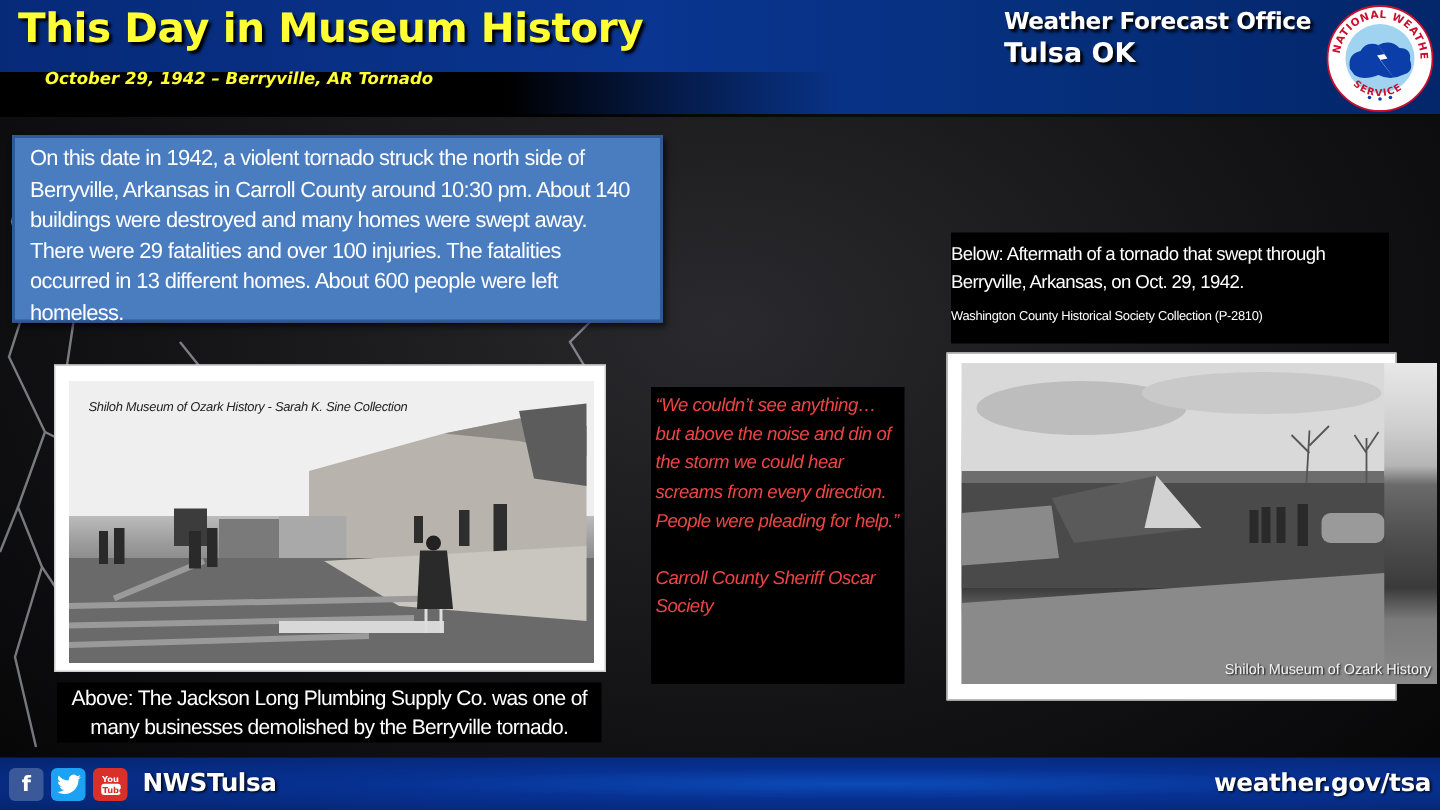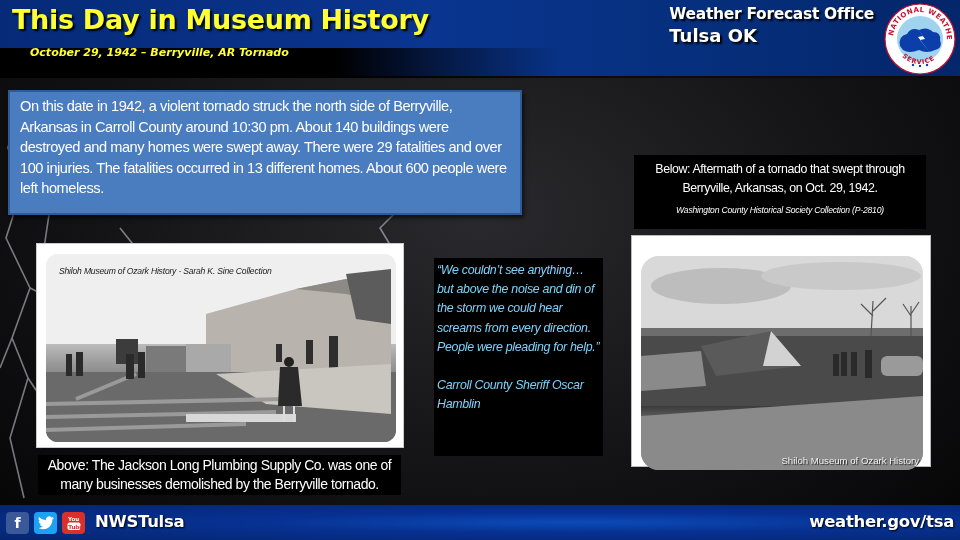--- a/index.html
+++ b/index.html
@@ -40,74 +40,72 @@
       position: absolute; right: 86px; top: 5px; text-align: left;
       font-family: "DejaVu Sans", sans-serif; font-weight: bold; color: #fff;
       text-shadow: 2px 2px 2px #000;
     }
     .office .l1 { font-size: 15.5px; letter-spacing: -0.3px; }
     .office .l2 { font-size: 18px; margin-top: 2px; }
     .nws-logo { position: absolute; right: 3px; top: 2px; width: 74px; height: 74px; }
 
     
     .summary {
-      position: absolute; left: 8px; top: 90px; width: 514px; height: 125px;
+      position: absolute; left: 8px; top: 90px; width: 434px; height: 125px;
       background: #4a7cc0; border: 2px solid #2e5a98;
       box-shadow: 2px 3px 4px rgba(0,0,0,0.6);
       padding: 4px 10px;
       color: #fff; font-size: 14.6px; line-height: 20.6px; letter-spacing: -0.45px;
     }
 
     
     .photo-left {
       position: absolute; left: 36px; top: 243px; width: 368px; height: 205px;
       background: #fff; border: 1px solid #ccc;
     }
     .photo-left .img {
       position: absolute; left: 9px; top: 10px; width: 350px; height: 188px;
       background: linear-gradient(180deg, #f2f2f2 0%, #e6e6e6 35%, #9a9a9a 58%, #6e6e6e 75%, #5a5a5a 100%);
       overflow: hidden;
-      border-radius: 12px;
     }
     .credit-left {
       position: absolute; left: 13px; top: 12px;
       font-size: 8.6px; font-style: italic; color: #222; letter-spacing: -0.2px;
     }
     .caption-left {
       position: absolute; left: 38px; top: 455px; width: 363px; height: 40px;
       background: #000; color: #fff; text-align: center;
       font-size: 14px; line-height: 19px; letter-spacing: -0.45px; padding-top: 1px;
     }
 
     
     .quote {
       position: absolute; left: 434px; top: 258px; width: 169px; height: 198px;
-      background: #000; color: #7dd3fc; padding: 3px 3px;
+      background: #000; color: #ef4444; padding: 3px 3px;
       font-style: italic; font-size: 12.4px; line-height: 19.2px; letter-spacing: -0.3px;
     }
     .quote .attrib { margin-top: 19px; }
 
     
     .caption-right {
       position: absolute; left: 634px; top: 155px; width: 292px; height: 74px;
-      background: #000; color: #fff; text-align: center; padding-top: 5px;
+      background: #000; color: #fff; text-align: left; padding-top: 5px;
     }
     .caption-right .main { font-size: 12.4px; line-height: 19px; letter-spacing: -0.4px; }
-    .caption-right .src { font-size: 8.6px; font-style: italic; margin-top: 7px; letter-spacing: -0.2px; }
+    .caption-right .src { font-size: 8.6px; margin-top: 7px; letter-spacing: -0.2px; }
 
     
     .photo-right {
       position: absolute; left: 631px; top: 235px; width: 300px; height: 232px;
       background: #fff; border: 1px solid #bbb;
     }
     .photo-right .img {
-      position: absolute; left: 9px; top: 20px; width: 282px; height: 214px;
+      position: absolute; left: 9px; top: 6px; width: 317px; height: 214px;
       background: linear-gradient(180deg, #e8e8e8 0%, #cfcfcf 20%, #b5b5b5 32%, #6a6a6a 38%, #4e4e4e 55%, #3a3a3a 70%, #7a7a7a 80%, #8a8a8a 100%);
       overflow: hidden;
-      border-radius: 18px;
     }
     .credit-right {
       position: absolute; right: 4px; bottom: 4px;
       font-size: 9.6px; color: #f2f2f2; text-shadow: 1px 1px 1px #222;
     }
 
     
     .footer {
       position: absolute; left: 0; top: 505px; width: 960px; height: 35px;
       background: radial-gradient(ellipse at 60% 50%, #0c4bb8 0%, #073192 40%, #05256f 100%);
@@ -219,21 +217,21 @@
           <rect x="92" y="98" width="7" height="26"></rect>
         </g>
       </svg>
       <div class="credit-left">Shiloh Museum of Ozark History - Sarah K. Sine Collection</div>
     </div>
   </div>
   <div class="caption-left">Above: The Jackson Long Plumbing Supply Co. was one of many businesses demolished by  the Berryville tornado.</div>
 
   <div class="quote">
     <div>“We couldn’t see anything…but above the noise and din of the storm we could hear screams from every direction.  People were pleading for help.”</div>
-    <div class="attrib">Carroll County Sheriff Oscar Hamblin</div>
+    <div class="attrib">Carroll County Sheriff Oscar Society</div>
   </div>
 
   <div class="caption-right">
     <div class="main">Below: Aftermath of a tornado that  swept through Berryville, Arkansas, on Oct. 29, 1942.</div>
     <div class="src">Washington  County  Historical Society Collection  (P-2810)</div>
   </div>
 
   <div class="photo-right">
     <div class="img">
       <svg width="282" height="214" viewBox="0 0 282 214">

